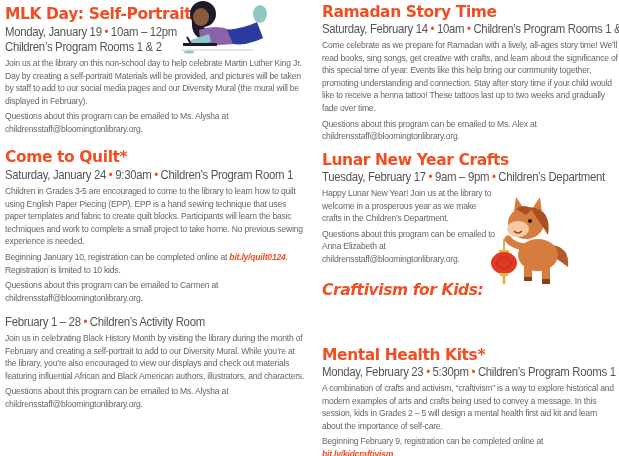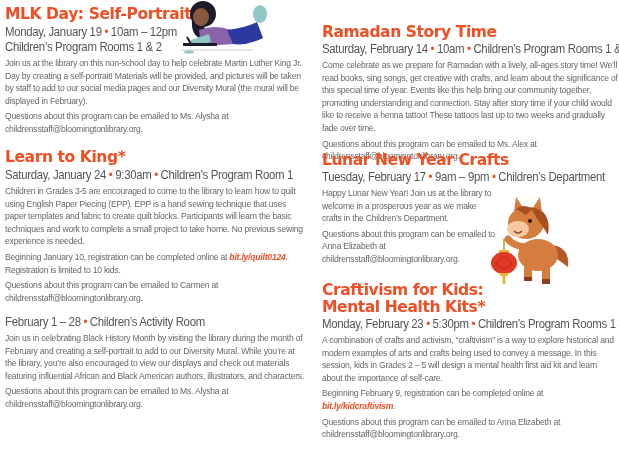--- a/index.html
+++ b/index.html
@@ -87,21 +87,21 @@
         <ellipse cx="95" cy="14" rx="7" ry="9" fill="#8fc7c5"></ellipse>
 
         <rect x="18" y="43" width="34" height="3" fill="#1e1a2b"></rect>
 
         <line x1="22" y1="37" x2="26" y2="44" stroke="#1e1a2b" stroke-width="2"></line>
         <ellipse cx="24" cy="52" rx="5" ry="1.5" fill="#8fc7c5"></ellipse>
       </svg>
     </div>
 
     <section class="event" style="top:149px;">
-      <h2 class="title">Learn to King*</h2>
+      <h2 class="title">Come to Quilt*</h2>
       <div class="meta" style="margin-top:2px;">
         <span>Saturday, January 24</span><span class="bullet">•</span><span>9:30am</span><span class="bullet">•</span><span>Children’s Program Room 1</span>
       </div>
       <div class="body-text">
         <p>Children in Grades 3-5 are encouraged to come to the library to learn how to quilt using English Paper Piecing (EPP). EPP is a hand sewing technique that uses paper templates and fabric to create quilt blocks. Participants will learn the basic techniques and work to complete a small project to take home. No previous sewing experience is needed.</p>
         <p><span>Beginning January 10, registration can be completed online at </span><a class="link">bit.ly/quilt0124</a><span>. Registration is limited to 10 kids.</span></p>
         <p>Questions about this program can be emailed to Carmen at childrensstaff@bloomingtonlibrary.org.</p>
       </div>
     </section>
 
@@ -111,21 +111,21 @@
       </div>
       <div class="body-text">
         <p>Join us in celebrating Black History Month by visiting the library during the month of February and creating a self-portrait to add to our Diversity Mural. While you’re at the library, you’re also encouraged to view our displays and check out materials featuring influential African and Black American authors, illustrators, and characters.</p>
         <p>Questions about this program can be emailed to Ms. Alysha at childrensstaff@bloomingtonlibrary.org.</p>
       </div>
     </section>
   </div>
 
   <div class="col col-right">
 
-    <section class="event" style="top:24px;">
+    <section class="event" style="top:4px;">
       <h2 class="title">Ramadan Story Time</h2>
       <div class="meta" style="margin-top:1px;">
         <span>Saturday, February 14</span><span class="bullet">•</span><span>10am</span><span class="bullet">•</span><span>Children’s Program Rooms 1 &amp; 2</span>
       </div>
       <div class="body-text">
         <p>Come celebrate as we prepare for Ramadan with a lively, all-ages story time! We’ll read books, sing songs, get creative with crafts, and learn about the significance of this special time of year. Events like this help bring our community together, promoting understanding and connection. Stay after story time if your child would like to receive a henna tattoo! These tattoos last up to two weeks and gradually fade over time.</p>
         <p>Questions about this program can be emailed to Ms. Alex at childrensstaff@bloomingtonlibrary.org.</p>
       </div>
     </section>
 
@@ -171,22 +171,22 @@
         <rect x="9" y="55" width="10" height="3" fill="#e7b63a"></rect>
         <ellipse cx="14" cy="68" rx="13" ry="11" fill="#e03a24"></ellipse>
         <path d="M6 68 Q14 56 22 68 Q14 80 6 68" fill="none" stroke="#b82414" stroke-width="0.8"></path>
         <rect x="10" y="78" width="8" height="3" fill="#e7b63a"></rect>
         <line x1="14" y1="81" x2="14" y2="89" stroke="#e7b63a" stroke-width="3"></line>
       </svg>
     </div>
 
     <section class="event" style="top:282px;">
       <h2 class="title">
-        <span style="display:block;">Craftivism for Kids:</span>
-        <span style="display:block;">Mental Health Kits*</span>
+        <span style="display:block;font-style:italic;">Craftivism for Kids:</span>
+        <span style="display:block;margin-top:48px;">Mental Health Kits*</span>
       </h2>
       <div class="meta" style="margin-top:1px;">
         <span>Monday, February 23</span><span class="bullet">•</span><span>5:30pm</span><span class="bullet">•</span><span>Children’s Program Rooms 1 &amp; 2</span>
       </div>
       <div class="body-text">
         <p>A combination of crafts and activism, “craftivism” is a way to explore historical and modern examples of arts and crafts being used to convey a message. In this session, kids in Grades 2 – 5 will design a mental health first aid kit and learn about the importance of self-care.</p>
         <p><span>Beginning February 9, registration can be completed online at </span><a class="link">bit.ly/kidcraftivism</a><span>.</span></p>
         <p>Questions about this program can be emailed to Anna Elizabeth at childrensstaff@bloomingtonlibrary.org.</p>
       </div>
     </section>

